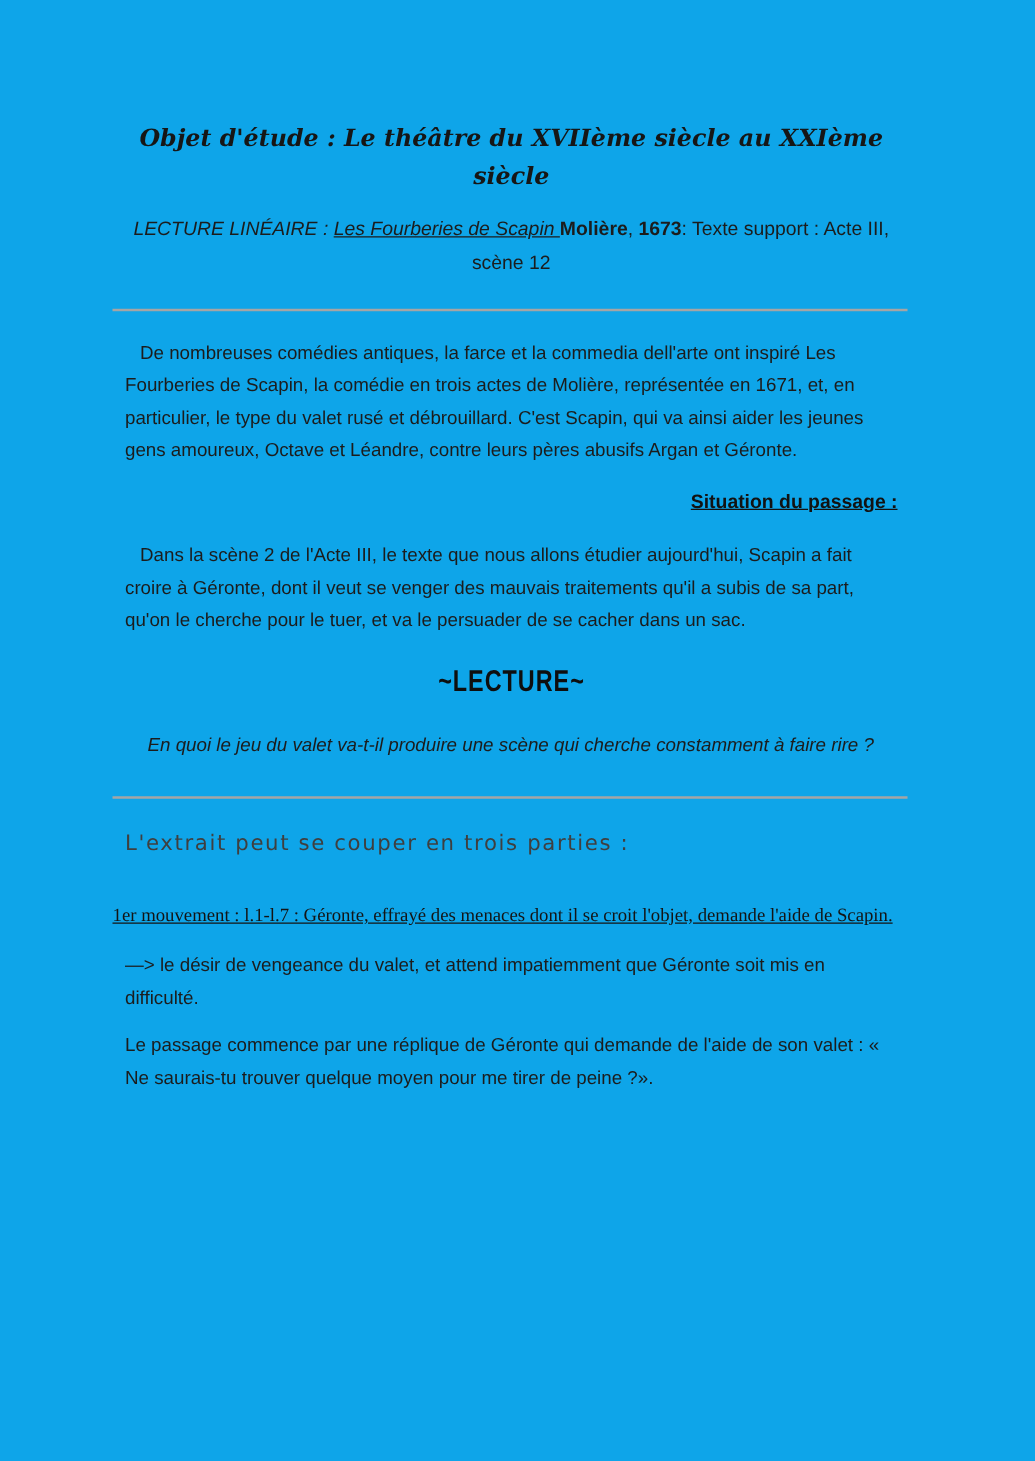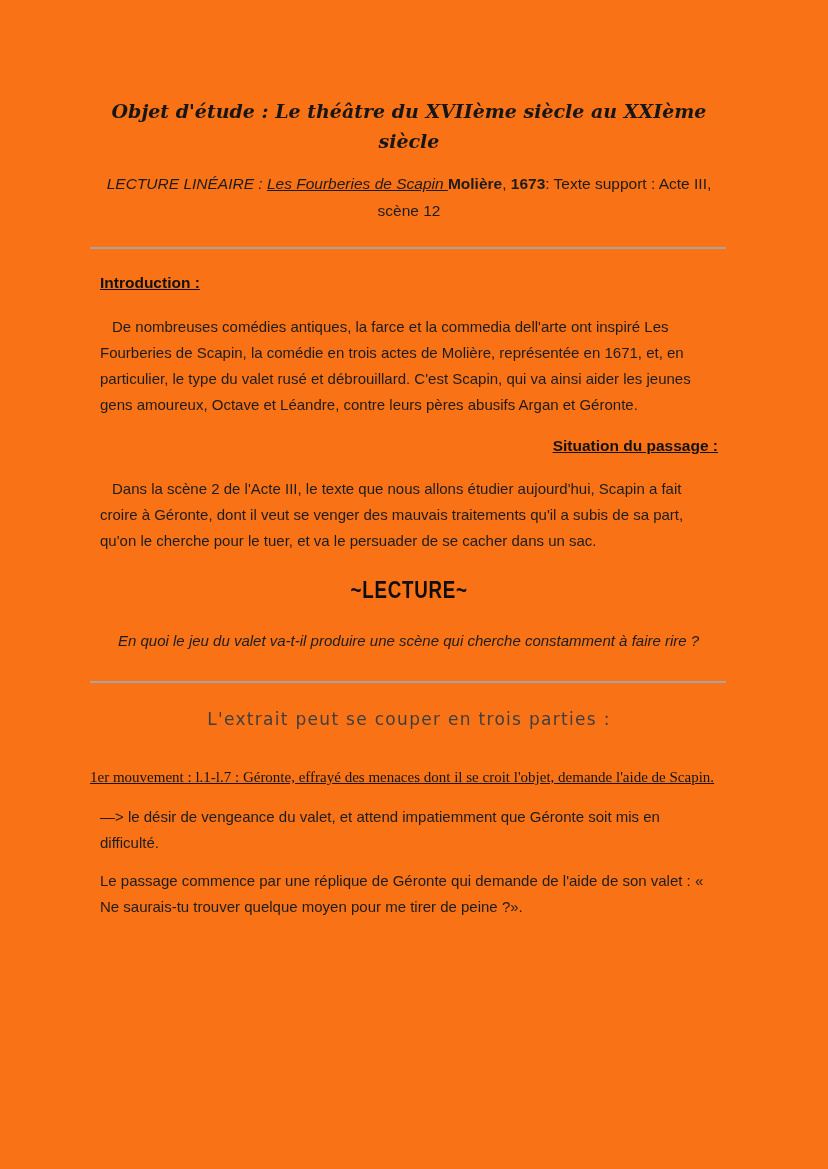--- a/index.html
+++ b/index.html
@@ -1,20 +1,20 @@
 <!DOCTYPE html>
 <html><head>
 <meta charset="utf-8">
 <style>
   html, body { margin: 0; padding: 0; background: #ffffff; }
   .page {
     position: relative;
     width: 828px;
     height: 1169px;
-    background: #f97316;
+    background: #0ea5e9;
     color: #111111;
     font-family: "Liberation Sans", sans-serif;
     box-sizing: border-box;
     padding: 96px 110px 0 100px;
     overflow: hidden;
   }
   .doc-title {
     margin: 0;
     text-align: center;
     font-family: "DejaVu Serif", serif;
@@ -72,21 +72,20 @@
     transform: scaleX(0.78);
     transform-origin: center;
     font-weight: bold;
     font-size: 24px;
     letter-spacing: 1px;
     color: #0e0e0e;
     font-family: "Liberation Sans", sans-serif;
   }
   .parts-intro {
     margin: 23px 0 0 0;
-    text-align: center;
     font-size: 17px;
     line-height: 26px;
     letter-spacing: 1.3px;
     color: #3f3f3f;
     font-family: "DejaVu Sans", sans-serif;
   }
   .movement-h {
     margin: 30px -10px 0 -10px;
     font-family: "Liberation Serif", serif;
     font-weight: normal;
@@ -103,21 +102,20 @@
 <body>
 
 <div class="page">
 
   <h1 class="doc-title">Objet d'étude : Le théâtre du XVIIème siècle au XXIème siècle</h1>
 
   <p class="subtitle"><span class="it">LECTURE LINÉAIRE : </span><span class="it u">Les Fourberies de Scapin </span><span class="b">Molière</span><span>, </span><span class="b">1673</span><span>: Texte support : Acte III, scène 12</span></p>
 
   <div class="hr"></div>
 
-  <h2 class="section-h h-intro">Introduction :</h2>
 
   <p class="body-p ind p-intro">De nombreuses comédies antiques, la farce et la commedia dell'arte ont inspiré Les Fourberies de Scapin, la comédie en trois actes de Molière, représentée en 1671, et, en particulier, le type du valet rusé et débrouillard. C'est Scapin, qui va ainsi aider les jeunes gens amoureux, Octave et Léandre, contre leurs pères abusifs Argan et Géronte.</p>
 
   <h2 class="section-h h-situation">Situation du passage :</h2>
 
   <p class="body-p ind p-situation">Dans la scène 2 de l'Acte III, le texte que nous allons étudier aujourd'hui, Scapin a fait croire à Géronte, dont il veut se venger des mauvais traitements qu'il a subis de sa part, qu'on le cherche pour le tuer, et va le persuader de se cacher dans un sac.</p>
 
   <div class="lecture-banner">
     <span class="cond">~LECTURE~</span>
   </div>

